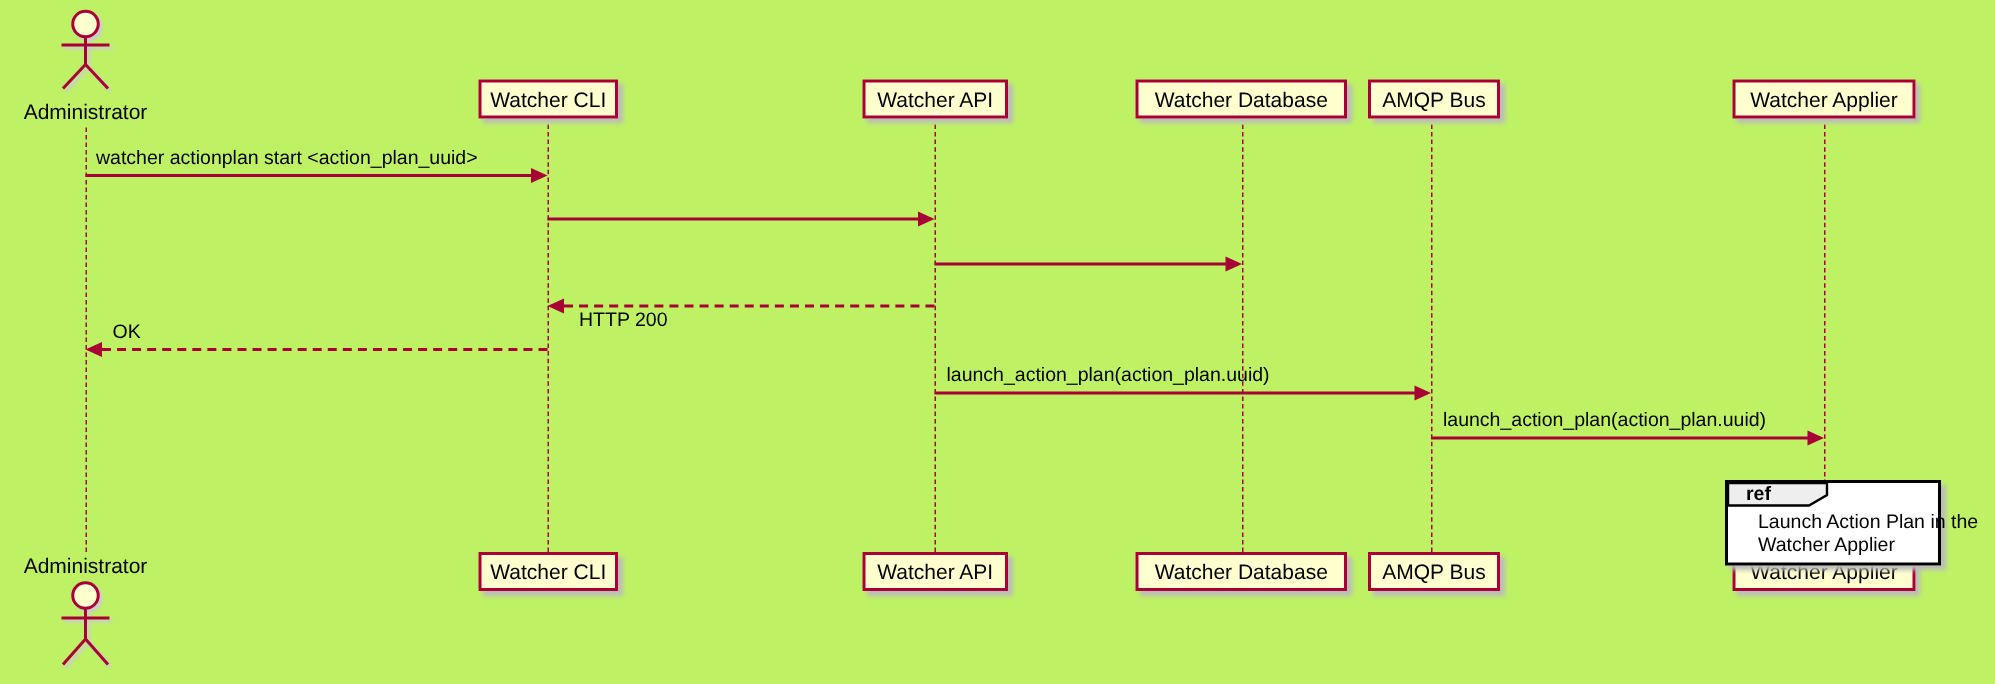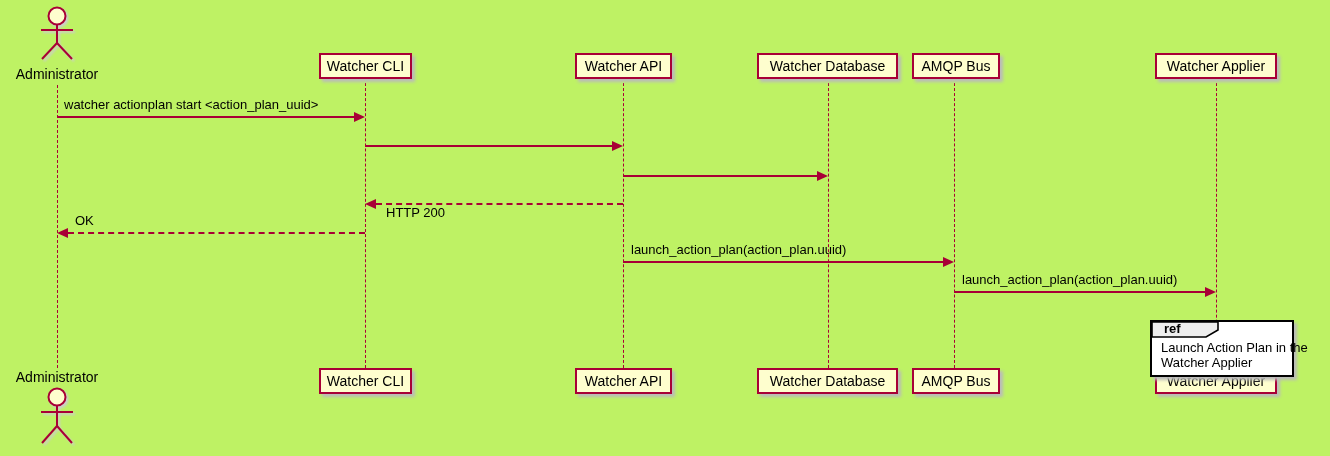--- a/index.html
+++ b/index.html
@@ -30,21 +30,21 @@
   .ahead.left{border-width:5px 11px 5px 0;border-color:transparent #A80036 transparent transparent;}
   
   .refbox{
     position:absolute;box-sizing:border-box;background:#ffffff;
     border:2px solid #000000;box-shadow:3px 3px 3px #bbbbbb;
   }
   .reftab{position:absolute;left:-1px;top:-1px;width:70px;height:18px;}
   .reftab-label{
     position:absolute;left:13px;top:0px;font-size:13px;font-weight:bold;line-height:15px;
   }
-  .reftext{position:absolute;left:9px;top:18px;font-size:13px;line-height:15px;white-space:nowrap;}
+  .reftext{position:absolute;left:20px;top:18px;font-size:13px;line-height:15px;white-space:nowrap;}
   .reftext span{display:block;}
 </style>
 </head>
 <body>
 
 <div class="canvas">
 
   <svg class="actor-svg" style="left:34px;top:6px;" width="46" height="56" viewBox="0 0 46 56">
     <circle cx="23" cy="10" r="8.5" fill="#FEFECE" stroke="#A80036" stroke-width="2"></circle>
     <line x1="23" y1="18.5" x2="23" y2="37" stroke="#A80036" stroke-width="2"></line>

